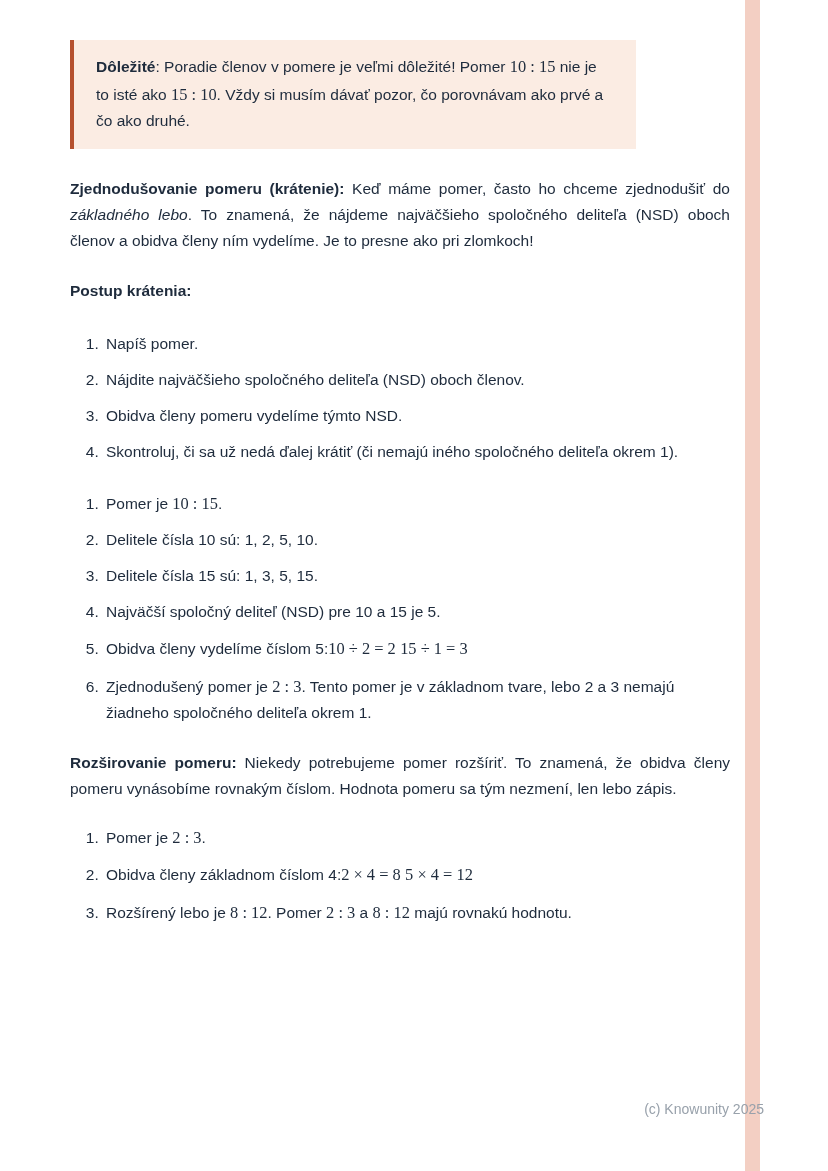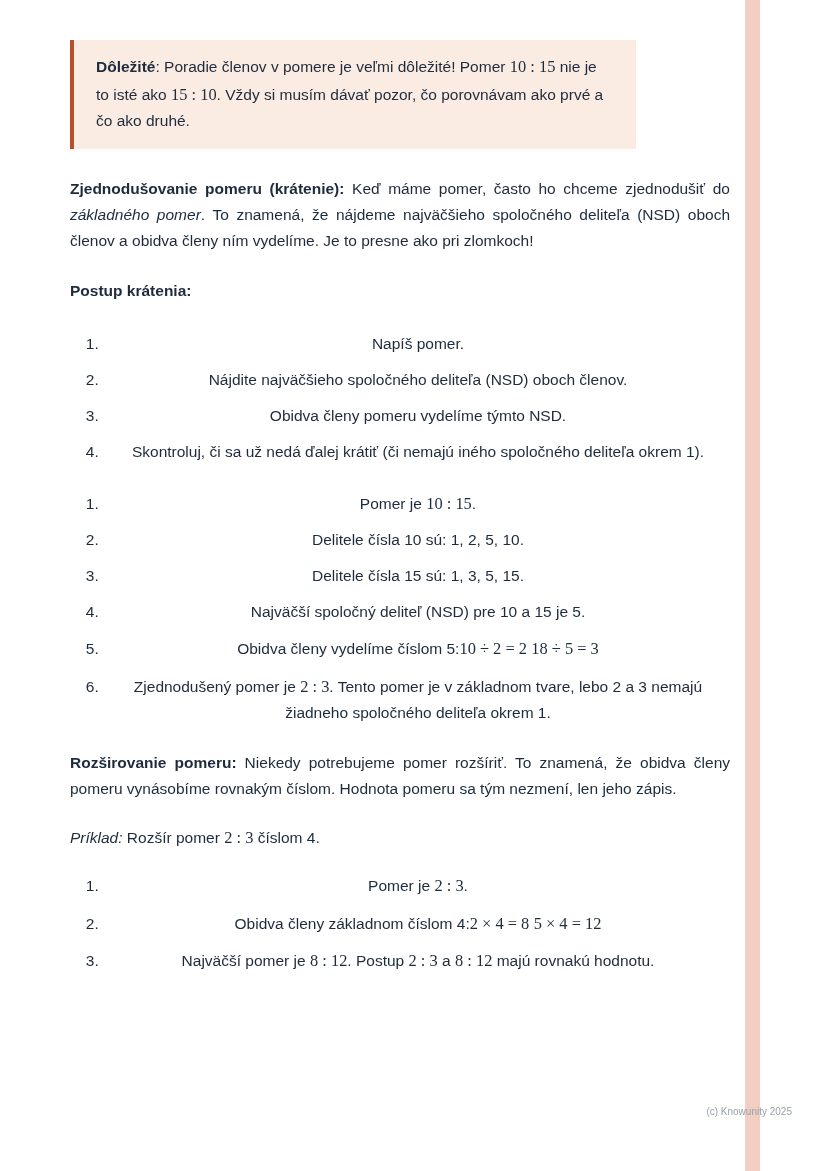--- a/index.html
+++ b/index.html
@@ -42,63 +42,62 @@
     padding: 13px 24px 15px 22px;
     width: 566px;
     margin-bottom: 27px;
   }
 
   .para { margin: 21px 0; }
   .justify { text-align: justify; }
   .heading-para { margin: 24px 0 27px 0; }
 
   .list { margin: 18px 0 24px 0; padding-left: 33px; }
-  .list li { margin-bottom: 10px; padding-left: 3px; text-align: center; }
+  .list li { margin-bottom: 10px; padding-left: 3px; }
 
   .b { font-weight: bold; }
   .i { font-style: italic; }
   .m { font-family: "Liberation Serif", serif; font-size: 1.06em; }
 
   .footer {
     position: absolute;
-    right: 36px;
+    right: 64px;
     bottom: 54px;
-    font-size: 10px;
+    font-size: 14px;
     color: var(--muted, #98a1ab);
     z-index: 3;
     white-space: nowrap;
   }
 </style>
 </head>
 <body>
 
 <div class="page">
   <div class="side-strip"></div>
   <div class="content">
       <div class="callout">
         <p><span class="b ">Dôležité</span><span class="">: Poradie členov v pomere je veľmi dôležité! Pomer </span><span class="m ">10 : 15</span><span class=""> nie je to isté ako </span><span class="m ">15 : 10</span><span class="">. Vždy si musím dávať pozor, čo porovnávam ako prvé a čo ako druhé.</span></p>
       </div>
-      <p class="para justify"><span class="b ">Zjednodušovanie pomeru (krátenie):</span><span class=""> Keď máme pomer, často ho chceme zjednodušiť do </span><span class="i ">základného pomer</span><span class="">. To znamená, že nájdeme najväčšieho spoločného deliteľa (NSD) oboch členov a obidva členy ním vydelíme. Je to presne ako pri zlomkoch!</span></p>
+      <p class="para justify"><span class="b ">Zjednodušovanie pomeru (krátenie):</span><span class=""> Keď máme pomer, často ho chceme zjednodušiť do </span><span class="i ">základného lebo</span><span class="">. To znamená, že nájdeme najväčšieho spoločného deliteľa (NSD) oboch členov a obidva členy ním vydelíme. Je to presne ako pri zlomkoch!</span></p>
       <p class="para heading-para"><span class="b ">Postup krátenia:</span></p>
       <ol class="list">
         <li><span class="">Napíš pomer.</span></li>
         <li><span class="">Nájdite najväčšieho spoločného deliteľa (NSD) oboch členov.</span></li>
         <li><span class="">Obidva členy pomeru vydelíme týmto NSD.</span></li>
         <li><span class="">Skontroluj, či sa už nedá ďalej krátiť (či nemajú iného spoločného deliteľa okrem 1).</span></li>
       </ol>
       <ol class="list">
         <li><span class="">Pomer je </span><span class="m ">10 : 15</span><span class="">.</span></li>
         <li><span class="">Delitele čísla 10 sú: 1, 2, 5, 10.</span></li>
         <li><span class="">Delitele čísla 15 sú: 1, 3, 5, 15.</span></li>
         <li><span class="">Najväčší spoločný deliteľ (NSD) pre 10 a 15 je 5.</span></li>
-        <li><span class="">Obidva členy vydelíme číslom 5:</span><span class="m ">10 ÷ 2 = 2</span><span class=""> </span><span class="m ">18 ÷ 5 = 3</span></li>
+        <li><span class="">Obidva členy vydelíme číslom 5:</span><span class="m ">10 ÷ 2 = 2</span><span class=""> </span><span class="m ">15 ÷ 1 = 3</span></li>
         <li><span class="">Zjednodušený pomer je </span><span class="m ">2 : 3</span><span class="">. Tento pomer je v základnom tvare, lebo 2 a 3 nemajú žiadneho spoločného deliteľa okrem 1.</span></li>
       </ol>
-      <p class="para justify"><span class="b ">Rozširovanie pomeru:</span><span class=""> Niekedy potrebujeme pomer rozšíriť. To znamená, že obidva členy pomeru vynásobíme rovnakým číslom. Hodnota pomeru sa tým nezmení, len jeho zápis.</span></p>
-      <p class="para"><span class="i ">Príklad:</span><span class=""> Rozšír pomer </span><span class="m ">2 : 3</span><span class=""> číslom 4.</span></p>
+      <p class="para justify"><span class="b ">Rozširovanie pomeru:</span><span class=""> Niekedy potrebujeme pomer rozšíriť. To znamená, že obidva členy pomeru vynásobíme rovnakým číslom. Hodnota pomeru sa tým nezmení, len lebo zápis.</span></p>
       <ol class="list">
         <li><span class="">Pomer je </span><span class="m ">2 : 3</span><span class="">.</span></li>
         <li><span class="">Obidva členy základnom číslom 4:</span><span class="m ">2 × 4 = 8</span><span class=""> </span><span class="m ">5 × 4 = 12</span></li>
-        <li><span class="">Najväčší pomer je </span><span class="m ">8 : 12</span><span class="">. Postup </span><span class="m ">2 : 3</span><span class=""> a </span><span class="m ">8 : 12</span><span class=""> majú rovnakú hodnotu.</span></li>
+        <li><span class="">Rozšírený lebo je </span><span class="m ">8 : 12</span><span class="">. Pomer </span><span class="m ">2 : 3</span><span class=""> a </span><span class="m ">8 : 12</span><span class=""> majú rovnakú hodnotu.</span></li>
       </ol>
     </div>
   <div class="footer">(c) Knowunity 2025</div>
 </div>
 
 </body></html>

